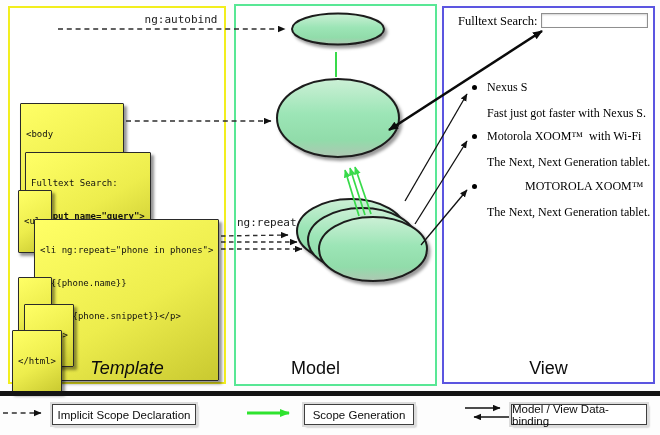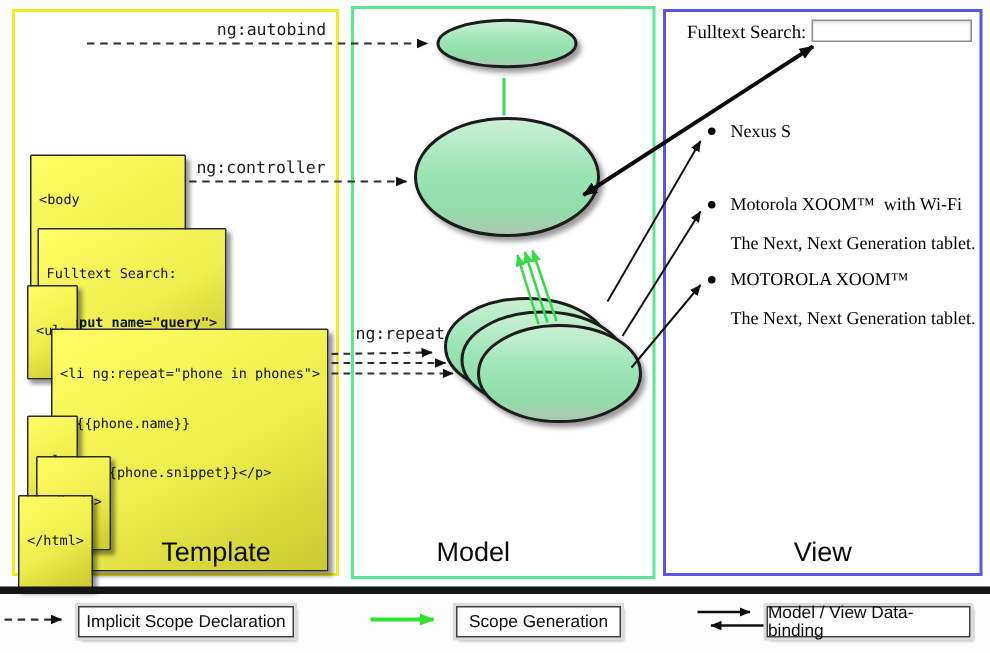--- a/index.html
+++ b/index.html
@@ -5,21 +5,21 @@
   html,body{margin:0;padding:0;background:#fff;}
   .canvas{position:relative;width:660px;height:435px;background:#fdfdfd;
           font-family:"Liberation Sans",sans-serif;overflow:hidden;}
 
   
   .panel{position:absolute;background:#fff;border:2px solid;}
   .panel-template{left:8px;top:6px;width:214px;height:374px;border-color:var(--template-border,#f2ee1e);}
   .panel-model{left:234px;top:4px;width:199px;height:378px;border-color:var(--model-border,#58e795);}
   .panel-view{left:442px;top:6px;width:209px;height:374px;border-color:var(--view-border,#5b55e0);}
   .panel-label{position:absolute;text-align:center;font-size:18px;font-weight:500;color:#0b0b0b;z-index:2;}
-  .pl-template{left:25px;width:238px;top:358px;}
+  .pl-template{left:8px;width:238px;top:358px;font-style:italic;}
   .pl-model{left:234px;width:163px;top:358px;}
   .pl-view{left:442px;width:213px;top:358px;}
 
   
   svg.overlay{position:absolute;left:0;top:0;z-index:3;pointer-events:none;}
 
   
   .codebox{position:absolute;z-index:2;
            background:linear-gradient(150deg,var(--box-yellow-light,#ffff66) 0%,#eded4d 55%,var(--box-yellow-dark,#c9c930) 100%);
            border:1.5px solid #2a2a2a;border-radius:1px;
@@ -153,21 +153,20 @@
 
   <div class="codebox b" style="left:24px;top:304px;">
     <div>&lt;/body&gt;</div>
   </div>
 
   <div class="codebox b" style="left:12px;top:330px;">
     <div>&lt;/html&gt;</div>
   </div>
 
   <div class="arrow-label" style="left:138px;top:13px;width:86px;">ng:autobind</div>
-  <div class="arrow-label" style="left:129px;top:105px;width:90px;">ng:controller</div>
   <div class="arrow-label" style="left:237px;top:216px;width:58px;">ng:repeat</div>
 
   <div class="scope-text" style="left:292px;top:16px;width:92px;font-size:11px;line-height:12px;">
     <div>Root</div>
     <div>Scope</div>
   </div>
 
   <div class="scope-text" style="left:277px;top:90px;width:122px;">
     <div>PhoneListCtrl</div>
     <div>Scope</div>
@@ -181,27 +180,28 @@
     <div>Scope</div>
     <div style="height:5px;"></div>
     <div class="prop muted">phone: Object</div>
   </div>
 
   <div class="serif search-label">Fulltext Search:</div>
   <input class="search-input" type="text" value="" style="">
 
   <div class="bullet" style="left:472px;top:85px;"></div>
   <div class="serif view-item-title" style="top:80px;">Nexus S</div>
+  <div class="serif view-item-desc" style="top:106px;">Fast just got faster with Nexus S.</div>
 
   <div class="bullet" style="left:472px;top:134px;"></div>
   <div class="serif view-item-title" style="top:129px;">Motorola XOOM™  with Wi-Fi</div>
   <div class="serif view-item-desc" style="top:155px;">The Next, Next Generation tablet.</div>
 
   <div class="bullet" style="left:472px;top:184px;"></div>
-  <div class="serif view-item-title" style="top:179px;">MOTOROLA XOOM™</div>
+  <div class="serif view-item-title" style="top:179px;margin-left:38px;">MOTOROLA XOOM™</div>
   <div class="serif view-item-desc" style="top:205px;">The Next, Next Generation tablet.</div>
 
   <div class="panel-label pl-template">Template</div>
   <div class="panel-label pl-model">Model</div>
   <div class="panel-label pl-view">View</div>
 
   <div class="separator"></div>
   <div class="legend-box lb1">Implicit Scope Declaration</div>
   <div class="legend-box lb2">Scope Generation</div>
   <div class="legend-box lb3">Model / View Data-binding</div>

